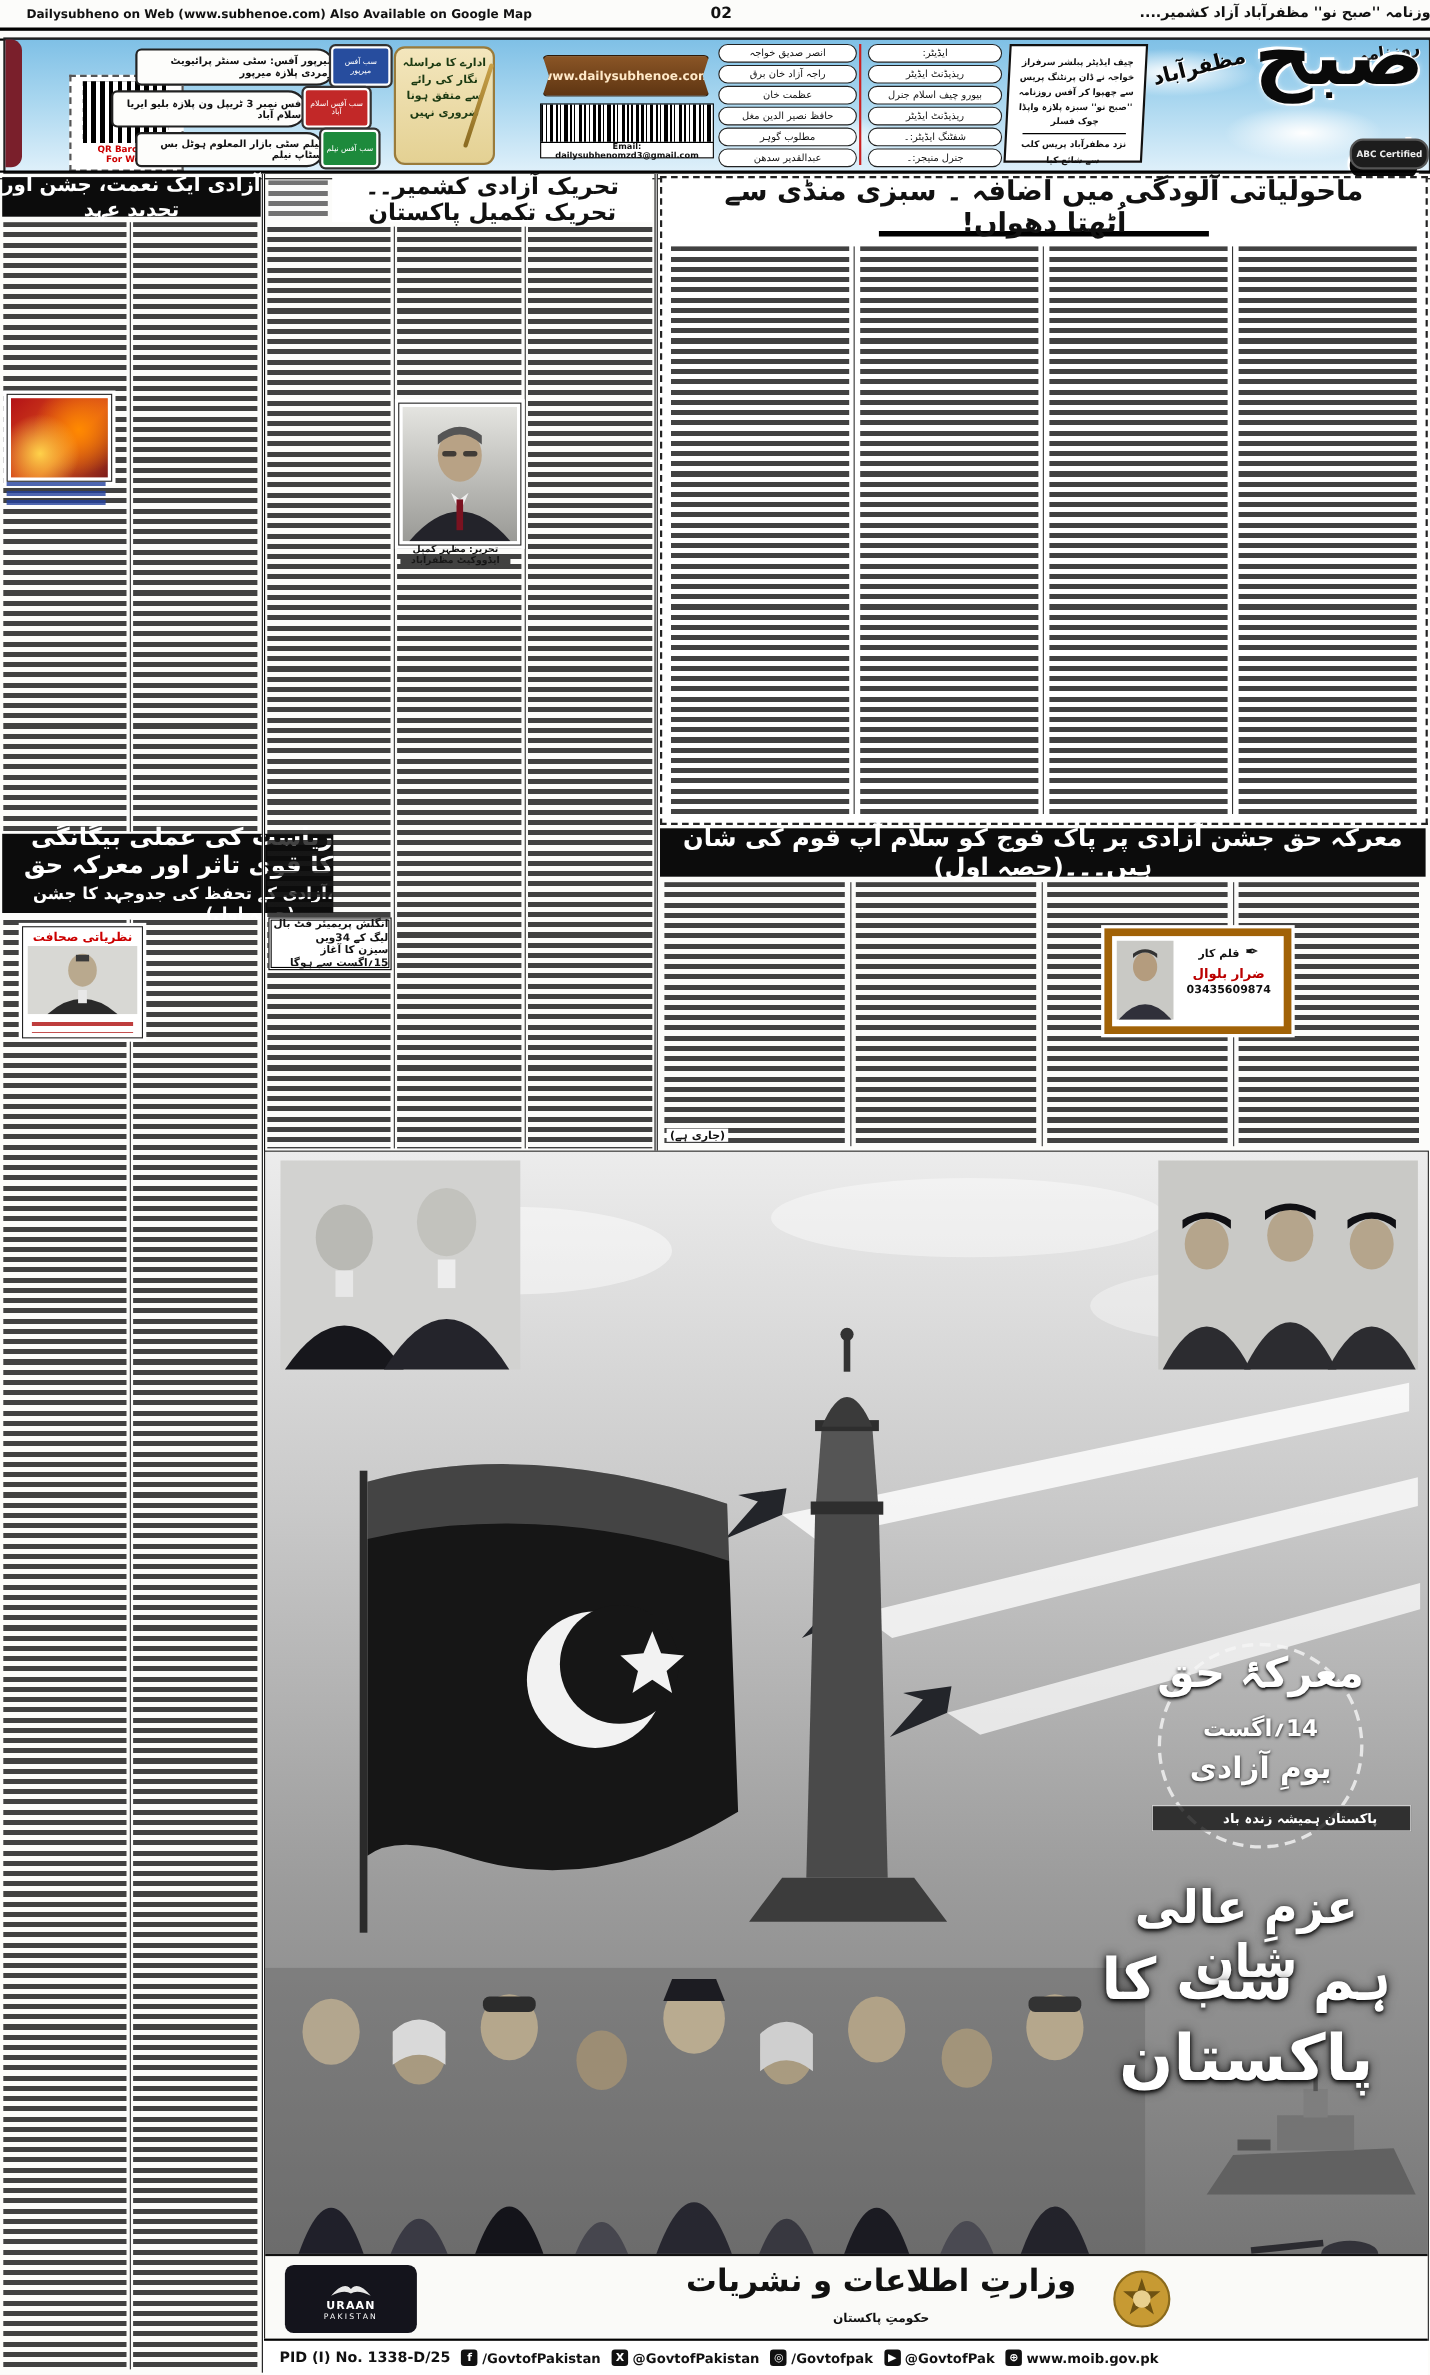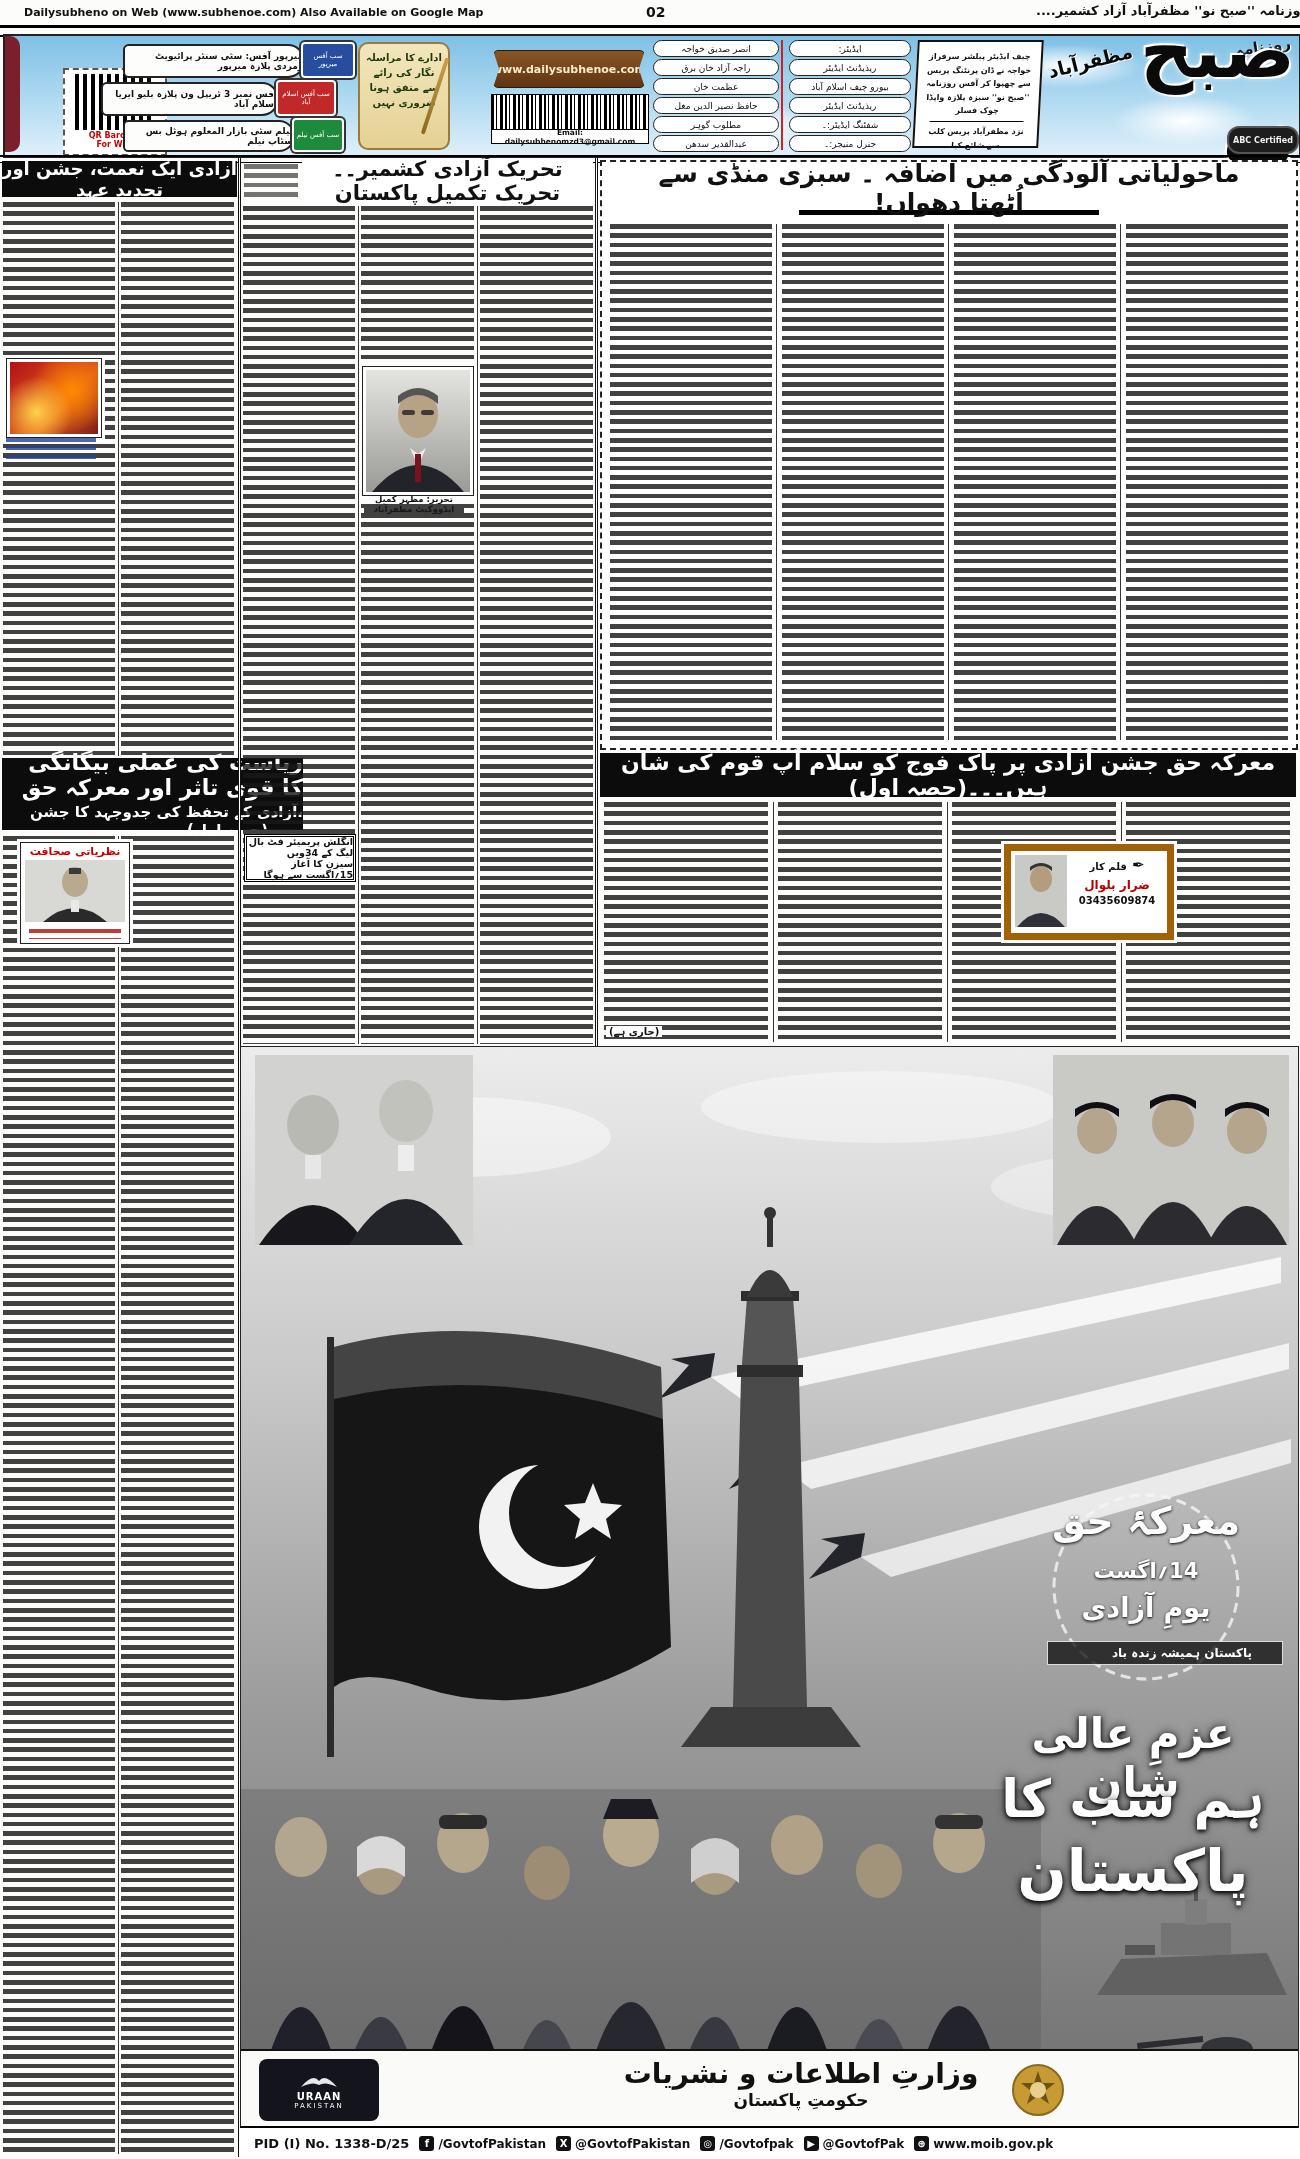--- a/index.html
+++ b/index.html
@@ -71,21 +71,21 @@
     <div class="abs ctr" style="left:488px;top:14px;width:150px;height:36px;background:linear-gradient(180deg,#8a5526,#5e3512);color:#ffe9c8;font-size:11px;font-weight:bold;border-radius:5px;border:1px solid #2e1a08;clip-path:polygon(0 0,100% 0,96% 50%,100% 100%,0 100%,4% 50%);">www.dailysubhenoe.com</div>
     <div class="barcode abs" style="left:486px;top:58px;width:156px;height:34px;"></div>
     <div class="abs ctr" style="left:486px;top:93px;width:156px;height:13px;background:#fff;border:1px solid #000;font-size:7.5px;font-weight:bold;">Email: dailysubhenomzd3@gmail.com</div>
 
     <div class="abs" style="left:648px;top:2px;width:258px;height:114px;">
       <div class="abs" style="left:128px;top:2px;width:2px;height:110px;background:#c22;"></div>
       <div class="plate abs rtl" style="right:0;top:2px;width:120px;height:15px;">ایڈیٹر:</div>
       <div class="plate abs rtl" style="left:0;top:2px;width:124px;height:15px;">انصر صدیق خواجہ</div>
       <div class="plate abs rtl" style="right:0;top:21px;width:120px;height:15px;">ریذیڈنٹ ایڈیٹر</div>
       <div class="plate abs rtl" style="left:0;top:21px;width:124px;height:15px;">راجہ آزاد خان برق</div>
-      <div class="plate abs rtl" style="right:0;top:40px;width:120px;height:15px;">بیورو چیف اسلام آباد</div>
+      <div class="plate abs rtl" style="right:0;top:40px;width:120px;height:15px;">بیورو چیف اسلام جنرل</div>
       <div class="plate abs rtl" style="left:0;top:40px;width:124px;height:15px;">عظمت خان</div>
       <div class="plate abs rtl" style="right:0;top:59px;width:120px;height:15px;">ریذیڈنٹ ایڈیٹر</div>
       <div class="plate abs rtl" style="left:0;top:59px;width:124px;height:15px;">حافظ نصیر الدین مغل</div>
       <div class="plate abs rtl" style="right:0;top:78px;width:120px;height:15px;">شفٹنگ ایڈیٹر:۔</div>
       <div class="plate abs rtl" style="left:0;top:78px;width:124px;height:15px;">مطلوب گوہر</div>
       <div class="plate abs rtl" style="right:0;top:97px;width:120px;height:15px;">جنرل منیجر:۔</div>
       <div class="plate abs rtl" style="left:0;top:97px;width:124px;height:15px;">عبدالقدیر سدھن</div>
     </div>
 
     <div class="abs rtl" style="left:910px;top:4px;width:126px;height:108px;background:#fff;border:2px solid #111;transform:skewX(-3deg);padding:8px 6px;box-sizing:border-box;font-size:8px;font-weight:bold;text-align:center;line-height:1.7;">
@@ -332,21 +332,21 @@
     <div class="abs" style="left:0;top:1002px;width:1057px;height:78px;background:#fafaf8;border-top:2px solid #111;">
       <div class="abs" style="left:18px;top:8px;width:120px;height:62px;background:#14141c;border-radius:8px;display:flex;flex-direction:column;align-items:center;justify-content:center;color:#fff;">
         <svg width="40" height="20" viewBox="0 0 40 20">
             <path d="M2 16 Q14 2 20 10 Q26 2 38 16 Q26 10 20 14 Q14 10 2 16 Z" fill="#e8e8e8"></path>
           </svg>
         <div class="b" style="font-size:10px;letter-spacing:1px;">URAAN</div>
         <div style="font-size:7px;letter-spacing:2px;">PAKISTAN</div>
       </div>
       <div class="abs" style="left:360px;top:6px;width:400px;text-align:center;direction:rtl;">
         <div class="b" style="font-size:28px;">وزارتِ اطلاعات و نشریات</div>
-        <div class="b" style="font-size:17px;margin-top:0;">حکومتِ پاکستان</div>
+        <div class="b" style="font-size:11px;margin-top:11px;">حکومتِ پاکستان</div>
       </div>
       <svg class="abs" style="left:770px;top:12px;" width="54" height="54" viewBox="0 0 54 54">
         <circle cx="27" cy="27" r="25" fill="#c79a33" stroke="#8a6a1c" stroke-width="2"></circle>
         <path d="M27 8 L31 20 L44 20 L34 28 L38 41 L27 33 L16 41 L20 28 L10 20 L23 20 Z" fill="#6e5212"></path>
         <circle cx="27" cy="27" r="8" fill="#e8cf8e"></circle>
       </svg>
     </div>
   </div>
 
   <div class="abs" style="left:240px;top:2126px;width:1058px;height:33px;background:#fff;border-top:2px solid #000;display:flex;align-items:center;gap:10px;padding:0 14px;box-sizing:border-box;">

